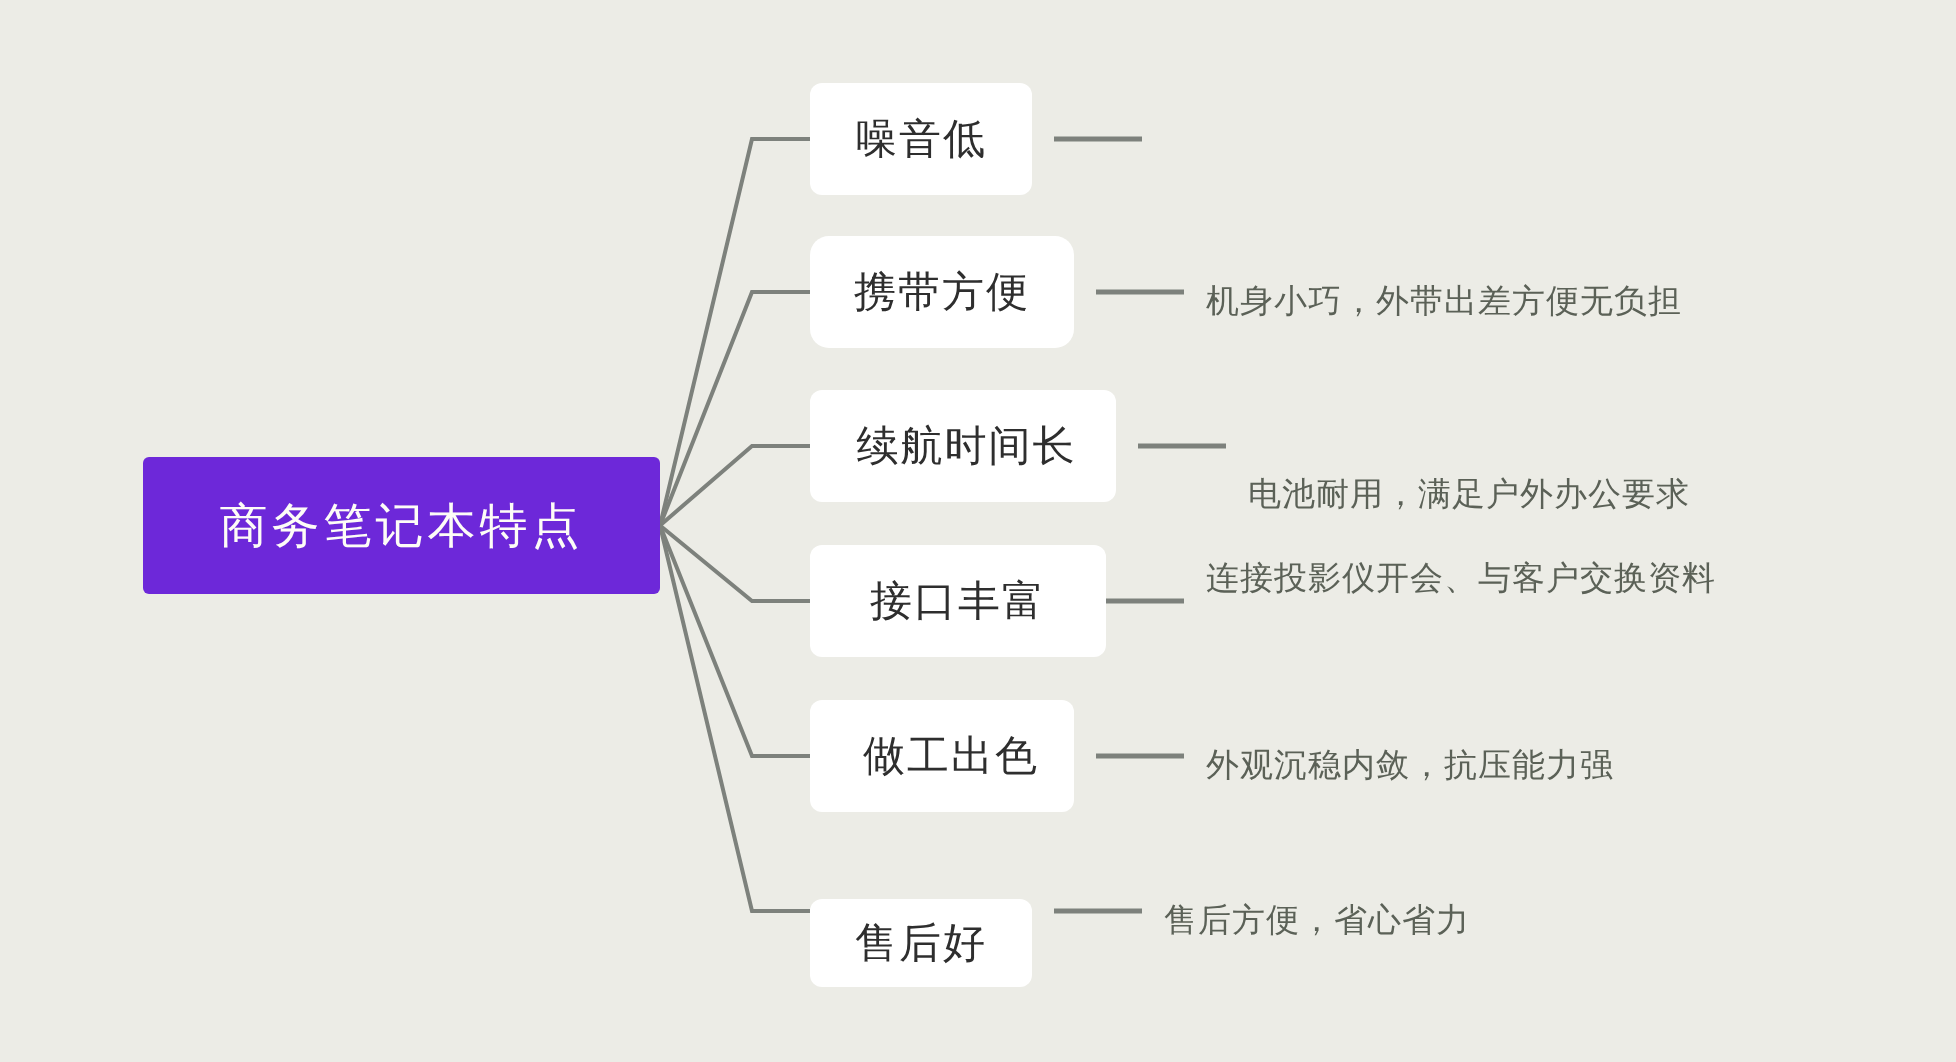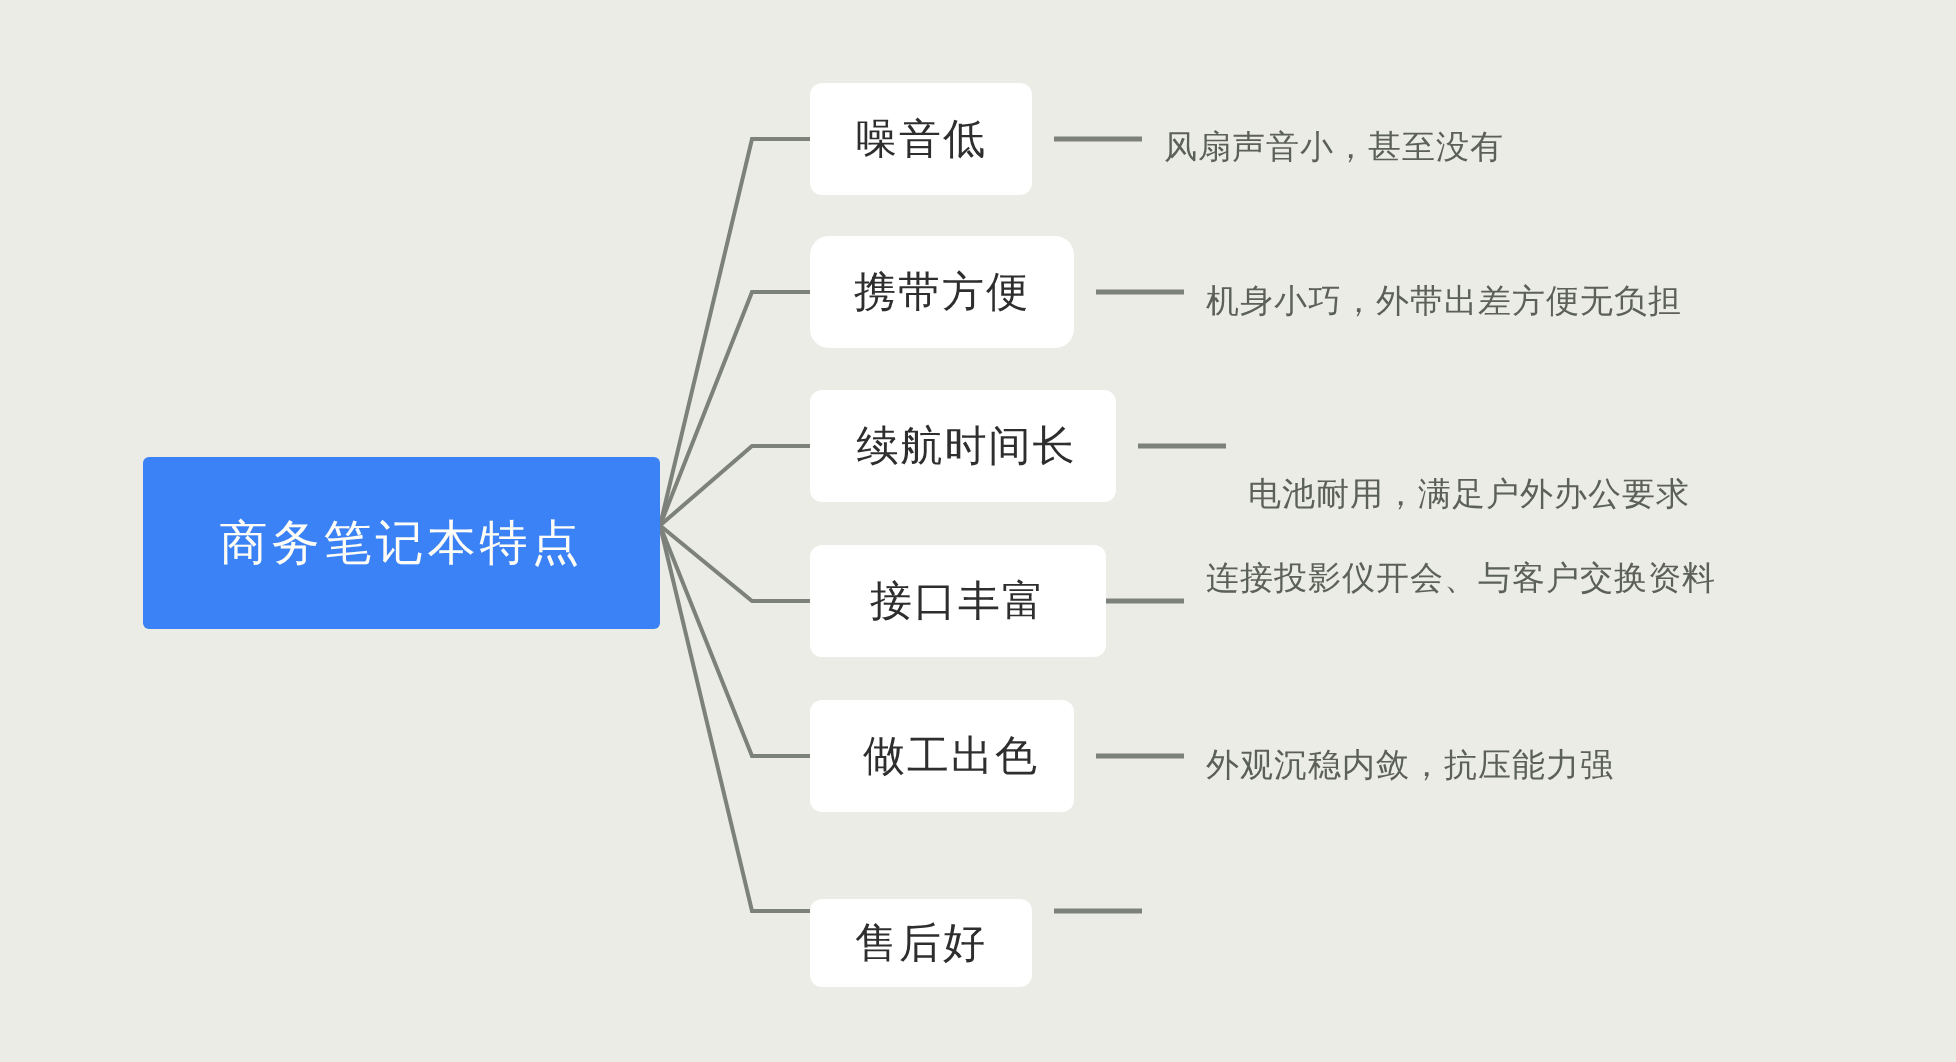--- a/index.html
+++ b/index.html
@@ -31,22 +31,22 @@
     box-sizing: border-box;
     display: flex;
     align-items: center;
     justify-content: center;
     white-space: nowrap;
   }
   #root-node {
     left: 143px;
     top: 457px;
     width: 517px;
-    height: 172px;
-    background: #3b82f6;
+    height: 137px;
+    background: #6d28d9;
     border-radius: 6px;
     color: #fdfcf7;
     font-size: 48px;
     letter-spacing: 4px;
   }
   .branch-node {
     background: #ffffff;
     border-radius: 12px;
     color: #2e2e2e;
     font-size: 42px;
@@ -85,23 +85,20 @@
       </g>
   </svg>
 
   <div class="node" id="root-node">
     <span>商务笔记本特点</span>
   </div>
 
   <div class="node branch-node" id="branch-0" style="left:810px; top:83px; width:222px; height:112px;">
     <span>噪音低</span>
   </div>
-  <div class="leaf-label" id="leaf-0" style="left:1164px; top:147px;">
-    <span>风扇声音小，甚至没有</span>
-  </div>
 
   <div class="node branch-node" id="branch-1" style="left:810px; top:236px; width:264px; height:112px;border-radius:19px;">
     <span>携带方便</span>
   </div>
   <div class="leaf-label" id="leaf-1" style="left:1206px; top:301px;">
     <span>机身小巧，外带出差方便无负担</span>
   </div>
 
   <div class="node branch-node" id="branch-2" style="left:810px; top:390px; width:306px; height:112px;padding-left:33px;">
     <span>续航时间长</span>
@@ -120,14 +117,17 @@
   <div class="node branch-node" id="branch-4" style="left:810px; top:700px; width:264px; height:112px;padding-left:44px;">
     <span>做工出色</span>
   </div>
   <div class="leaf-label" id="leaf-4" style="left:1206px; top:765px;">
     <span>外观沉稳内敛，抗压能力强</span>
   </div>
 
   <div class="node branch-node" id="branch-5" style="left:810px; top:855px; width:222px; height:88px;margin-top:44px;">
     <span>售后好</span>
   </div>
+  <div class="leaf-label" id="leaf-5" style="left:1164px; top:920px;">
+    <span>售后方便，省心省力</span>
+  </div>
 
 </div>
 
 </body></html>

